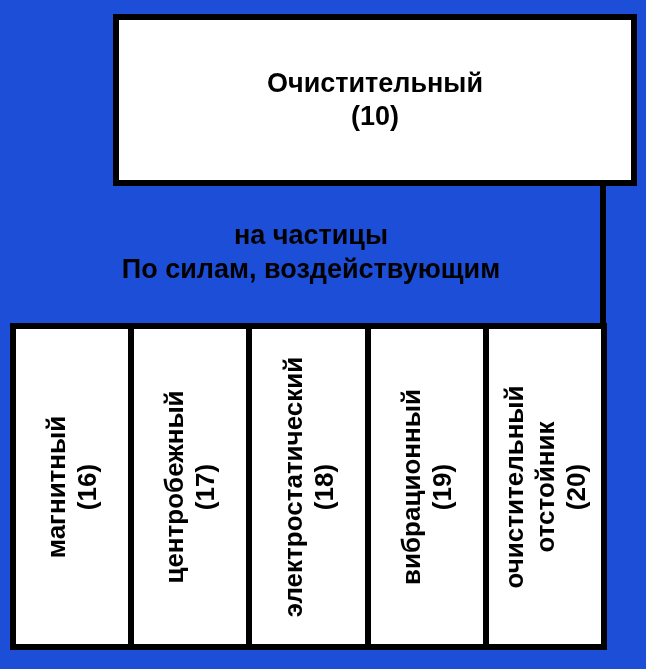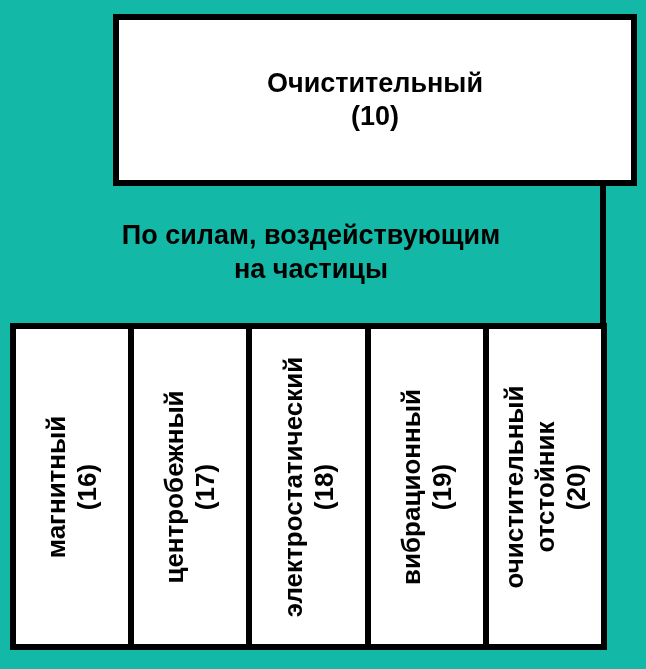--- a/index.html
+++ b/index.html
@@ -4,21 +4,21 @@
 <style>
   html, body {
     margin: 0;
     padding: 0;
     background: #ffffff;
   }
   #canvas {
     position: relative;
     width: 646px;
     height: 669px;
-    background: #14b8a6;
+    background: #1d4ed8;
     overflow: hidden;
     font-family: "Liberation Sans", sans-serif;
     color: #000000;
     font-weight: bold;
   }
   
   .root-box {
     position: absolute;
     left: 113px;
     top: 14px;
@@ -91,22 +91,22 @@
 <div id="canvas">
 
   <div class="root-box">
     <div>Очистительный</div>
     <div>(10)</div>
   </div>
 
   <div class="connector"></div>
 
   <div class="branch-label">
+    <div>на частицы</div>
     <div>По силам, воздействующим</div>
-    <div>на частицы</div>
   </div>
 
   <div class="category-row">
 
     <div class="category-cell">
       <div class="rot-text">
         <div>магнитный</div>
         <div>(16)</div>
       </div>
     </div>

